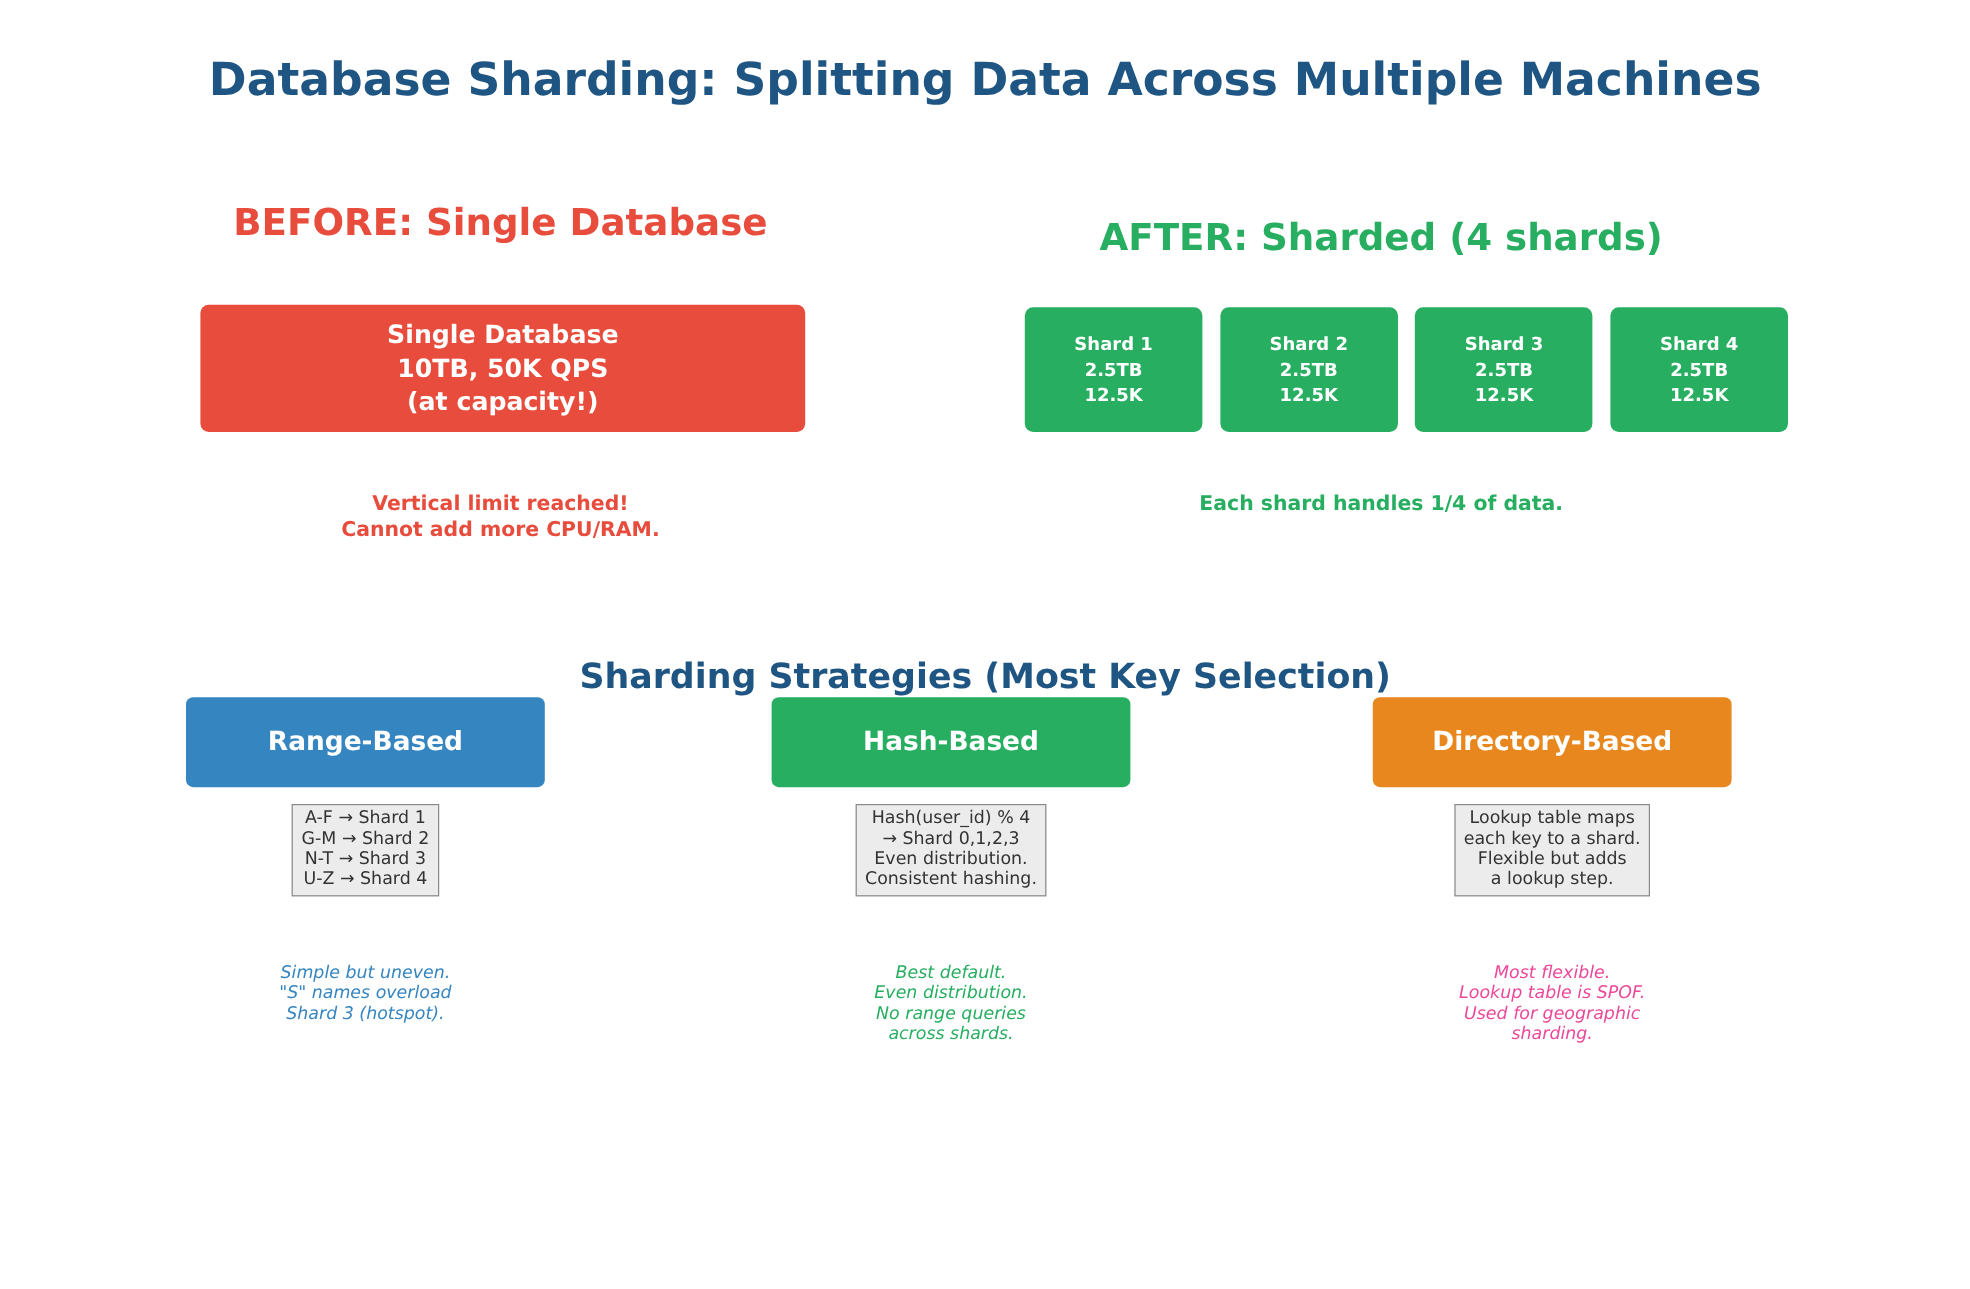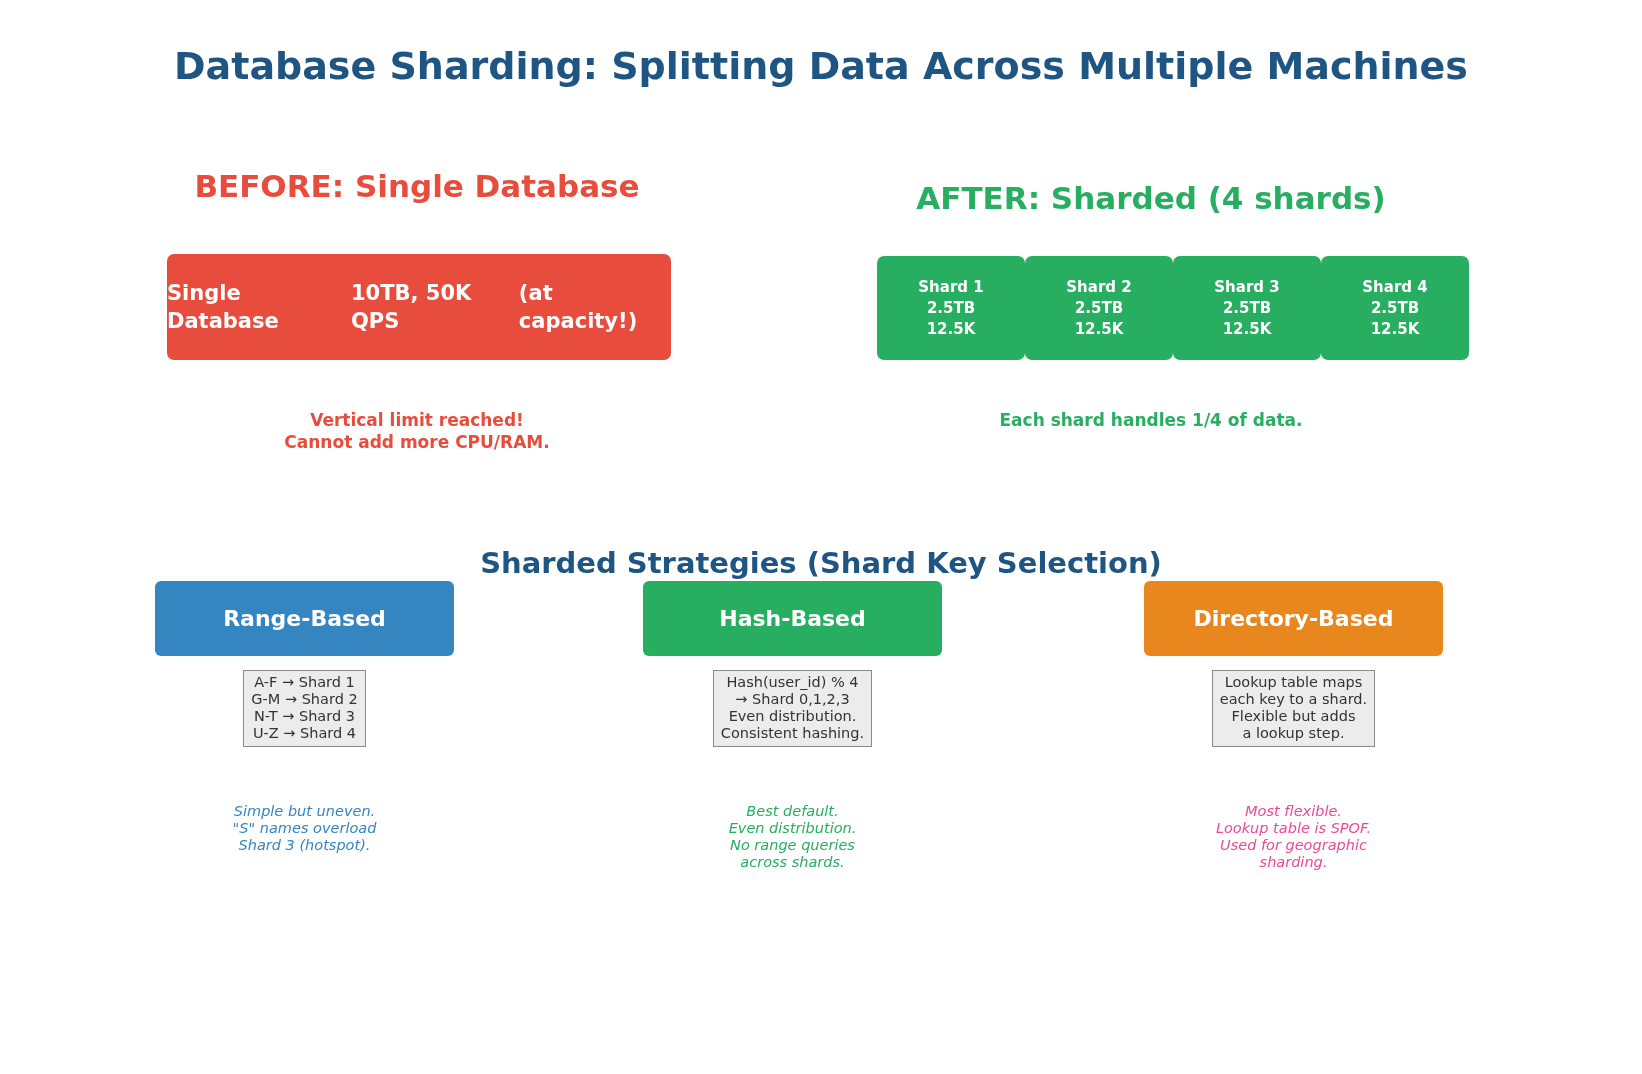--- a/index.html
+++ b/index.html
@@ -55,38 +55,39 @@
   
   .single-db-box {
     position: absolute;
     left: 167px;
     top: 254px;
     width: 504px;
     height: 106px;
     background: #e74c3c;
     border-radius: 7px;
     display: flex;
-    flex-direction: row;
+    flex-direction: column;
     align-items: center;
     justify-content: center;
     color: #ffffff;
     font-weight: bold;
     font-size: 21px;
     line-height: 28px;
   }
   .single-db-box .line { display: block; }
 
   
   .shard-row {
     position: absolute;
-    left: 877px;
+    left: 854px;
     top: 256px;
     width: 636px;
     height: 104px;
     display: flex;
+    justify-content: space-between;
   }
   .shard-box {
     width: 148px;
     height: 104px;
     background: #27ae60;
     border-radius: 7px;
     display: flex;
     flex-direction: column;
     align-items: center;
     justify-content: center;
@@ -214,21 +215,21 @@
       <span>Shard 4</span>
       <span>2.5TB</span>
       <span>12.5K</span>
     </div>
   </div>
 
   <div class="box-caption" id="after-caption">
     <span class="line">Each shard handles 1/4 of data.</span><br>
   </div>
 
-  <div class="strategies-title">Sharded Strategies (Shard Key Selection)</div>
+  <div class="strategies-title">Sharding Strategies (Most Key Selection)</div>
 
   <div class="strategy" id="strategy-0">
     <div class="strategy-header" style="background: rgb(53, 133, 192);">
       <span>Range-Based</span>
     </div>
     <div class="strategy-detail">
       <span class="line">A-F → Shard 1</span>
       <span class="line">G-M → Shard 2</span>
       <span class="line">N-T → Shard 3</span>
       <span class="line">U-Z → Shard 4</span>

